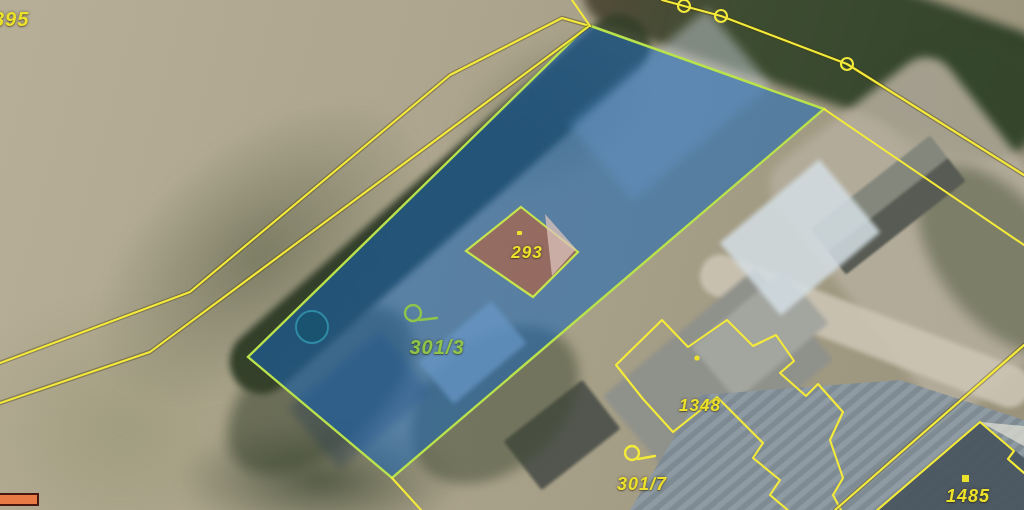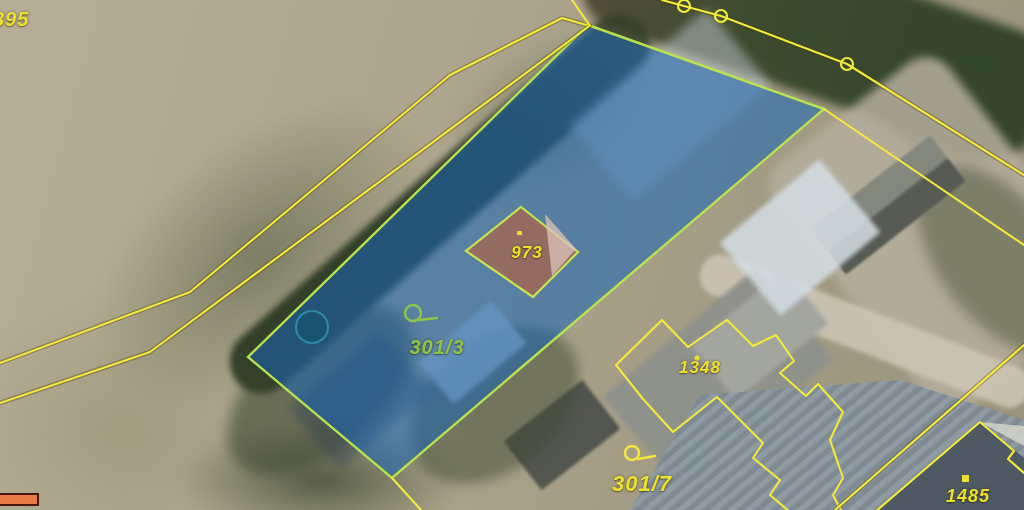--- a/index.html
+++ b/index.html
@@ -152,20 +152,20 @@
       <circle cx="413" cy="313" r="8" fill="none" stroke="#8fc64a" stroke-width="2.4"></circle>
       <path d="M419,320 L437,318" fill="none" stroke="#8fc64a" stroke-width="2.4" stroke-linecap="round"></path>
     </g>
     <g>
       <circle cx="632" cy="453" r="7" fill="none" stroke="#f4ea3a" stroke-width="2.4"></circle>
       <path d="M638,459 L655,456" fill="none" stroke="#f4ea3a" stroke-width="2.4" stroke-linecap="round"></path>
     </g>
   </svg>
 
   <div class="lbl" id="lbl-395" style="left:-7px;top:8px;font-size:20px;">395</div>
-  <div class="lbl" style="left:527px;top:253px;font-size:17px;">973</div>
+  <div class="lbl" style="left:527px;top:253px;font-size:17px;">293</div>
   <div class="lbl green" style="left:421px;top:347px;font-size:20px;margin-left:16px;">301/3</div>
-  <div class="lbl" style="left:700px;top:368px;font-size:17px;text-align:center;">1348</div>
-  <div class="lbl" style="left:642px;top:484px;font-size:22px;">301/7</div>
+  <div class="lbl" style="left:700px;top:406px;font-size:17px;text-align:center;">1348</div>
+  <div class="lbl" style="left:642px;top:484px;font-size:18px;">301/7</div>
   <div class="lbl" style="left:968px;top:496px;font-size:18px;">1485</div>
 
   <div id="scalebar"></div>
 </div>
 
 </body></html>

